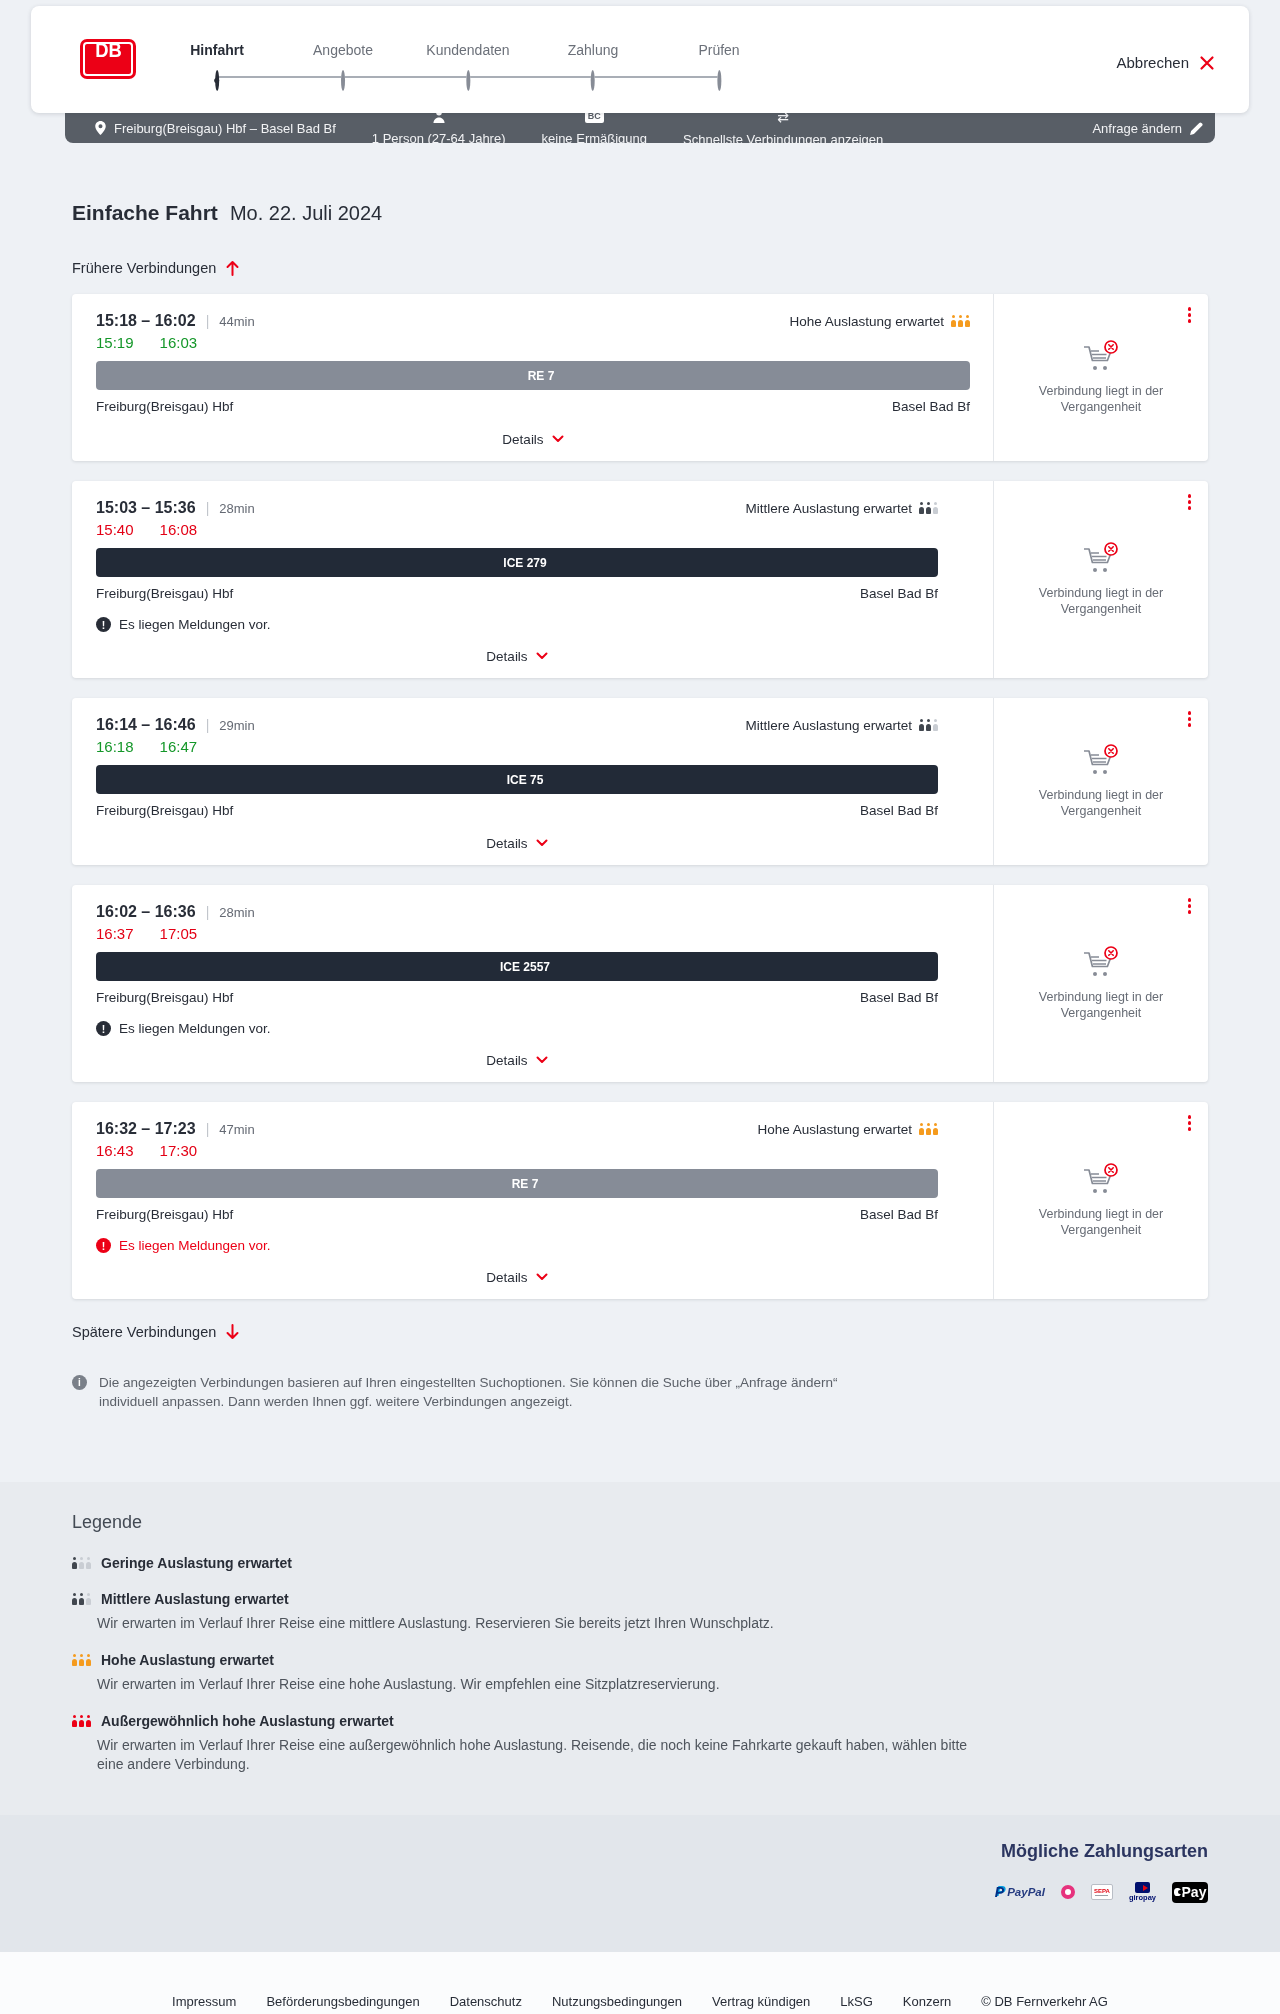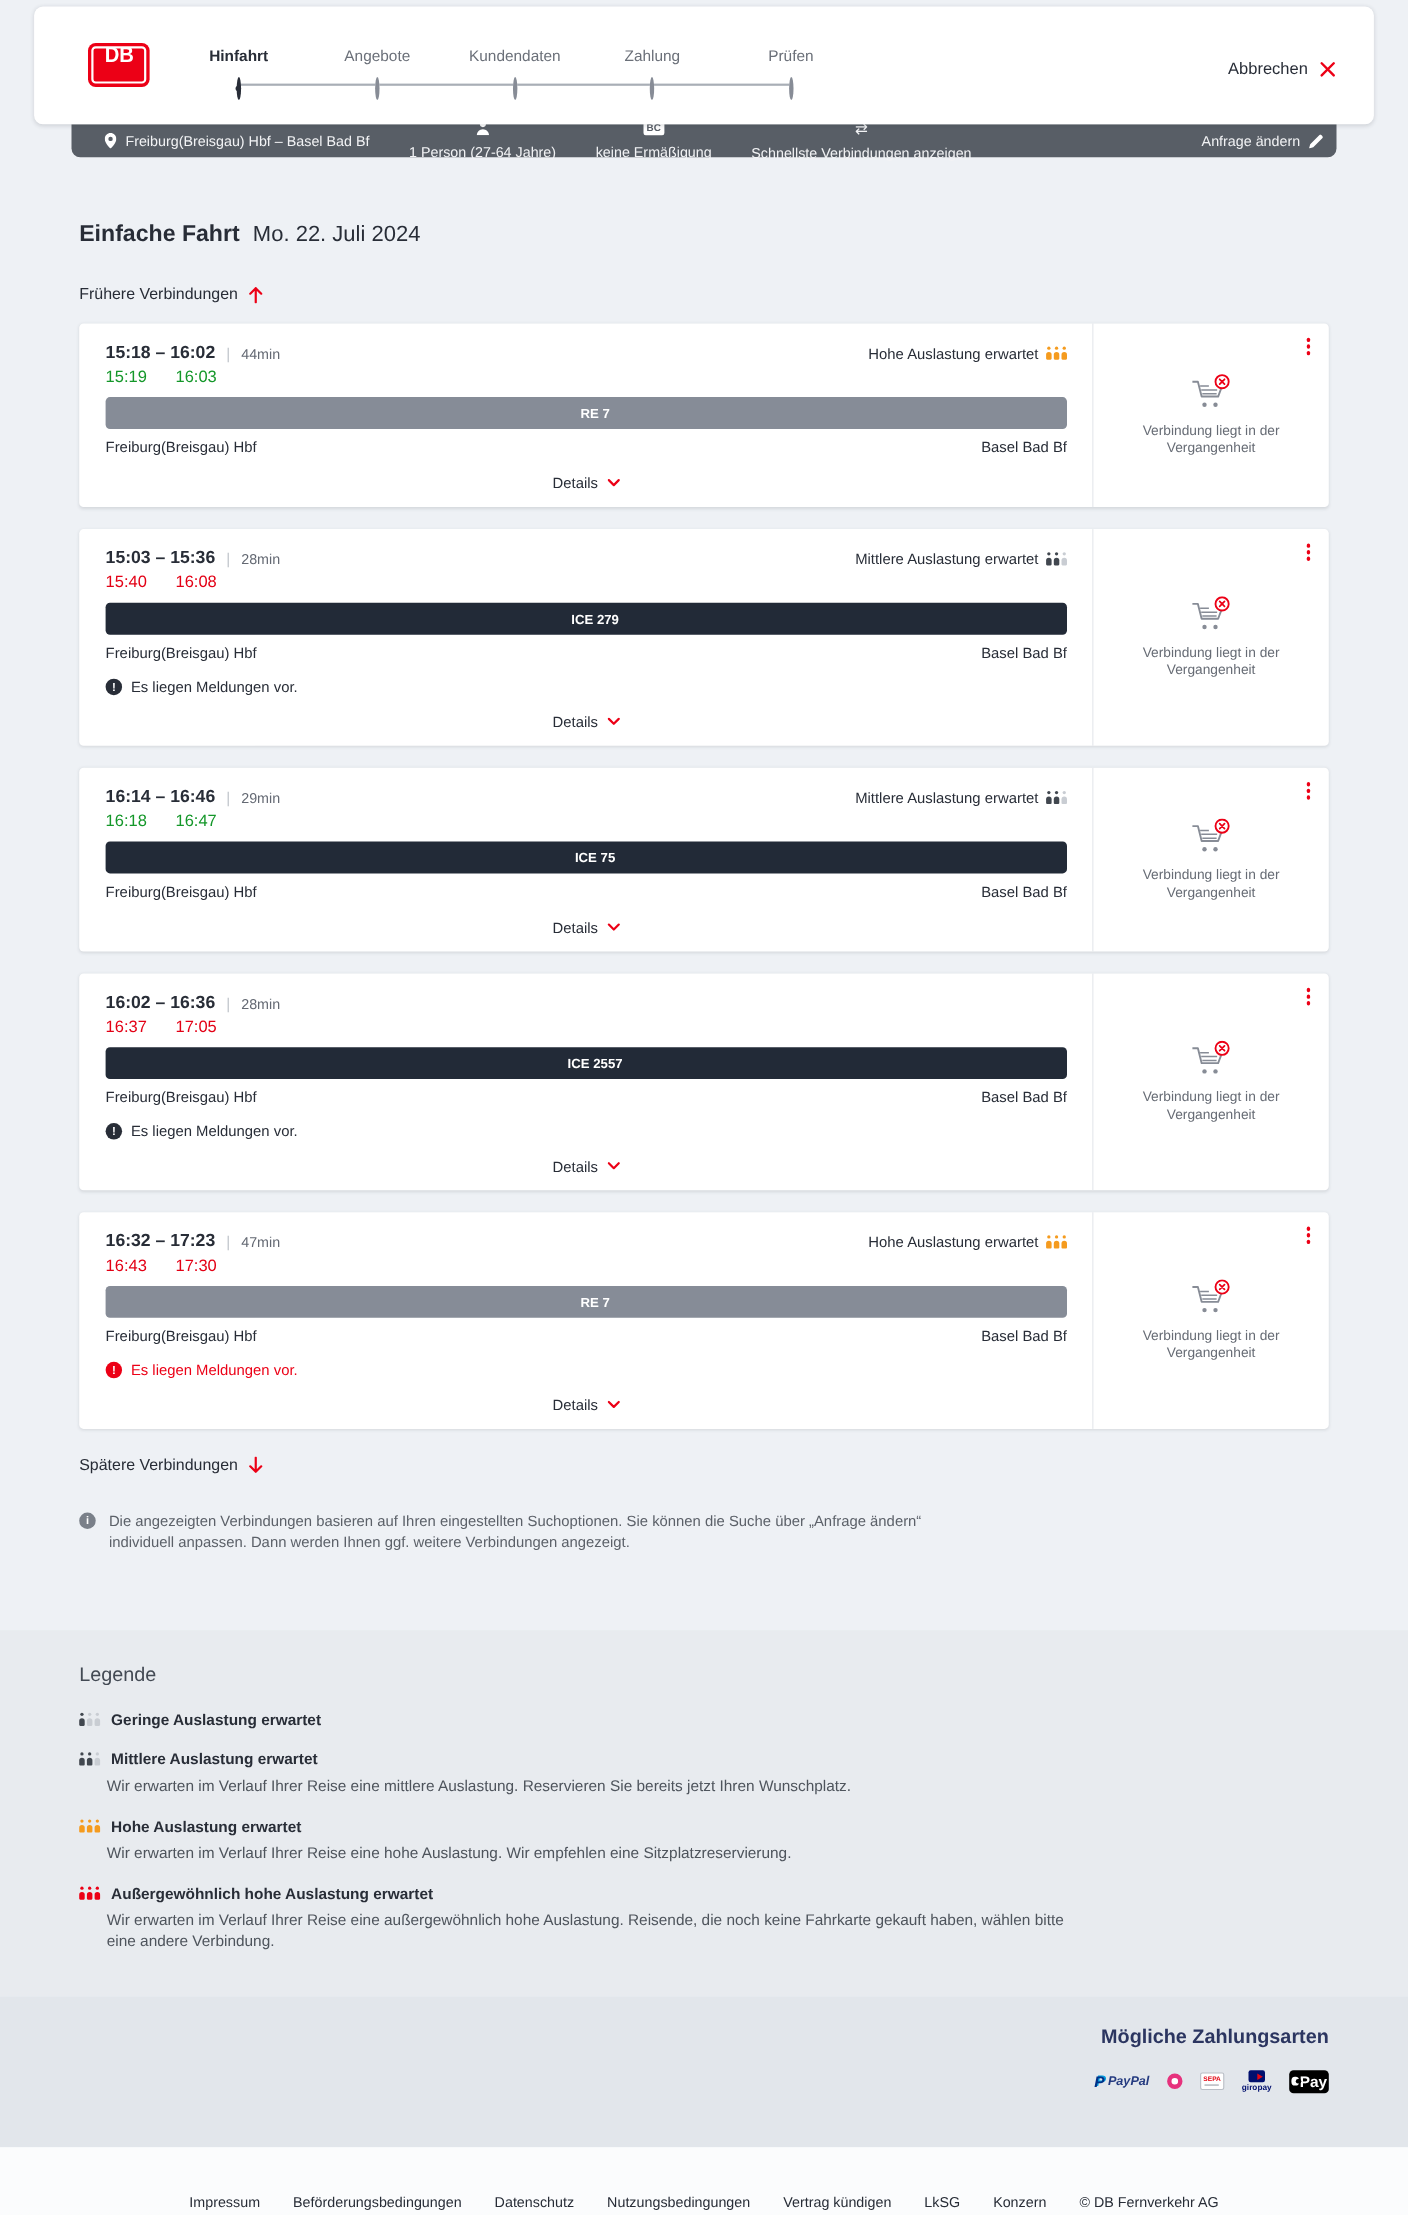--- a/index.html
+++ b/index.html
@@ -36,21 +36,21 @@
   
   .content{width:1136px;margin:0 auto;padding-bottom:71px;}
   .page-title{margin-top:58px;height:34px;display:flex;align-items:baseline;gap:12px;}
   .page-title .tt{font-size:21px;font-weight:bold;color:#282d37;}
   .page-title .dt{font-size:20px;color:#282d37;}
   .scroll-link{margin-top:24px;height:18px;display:flex;align-items:center;gap:10px;font-size:14.5px;color:#282d37;cursor:pointer;width:max-content;}
   .scroll-link.later{margin-top:24px;}
 
   .card{margin-top:17px;background:#fff;border-radius:4px;box-shadow:0 1px 3px rgba(40,45,55,.13);
     display:flex;min-height:160px;}
-  .card + .card{margin-top:20px;}
+  .card + .card{margin-top:20px;gap:32px;}
   .card-main{flex:1 1 auto;width:921px;padding:16px 23px 12px 24px;}
   .row-top{display:flex;align-items:center;height:22px;}
   .planned{font-size:16px;font-weight:bold;color:#282d37;}
   .sep{color:#c2c6cc;margin:0 10px;font-size:14px;}
   .dur{font-size:13px;color:#646973;}
   .occ{margin-left:auto;display:flex;align-items:center;gap:7px;font-size:13.5px;color:#282d37;}
   .delay{margin-top:2px;height:20px;display:flex;gap:26px;font-size:15px;text-align:right;}
   .delay.green{color:#149729;}
   .delay.red{color:#e30015;}
   .trainbar{margin-top:7px;height:29px;border-radius:4px;display:flex;align-items:center;justify-content:center;

